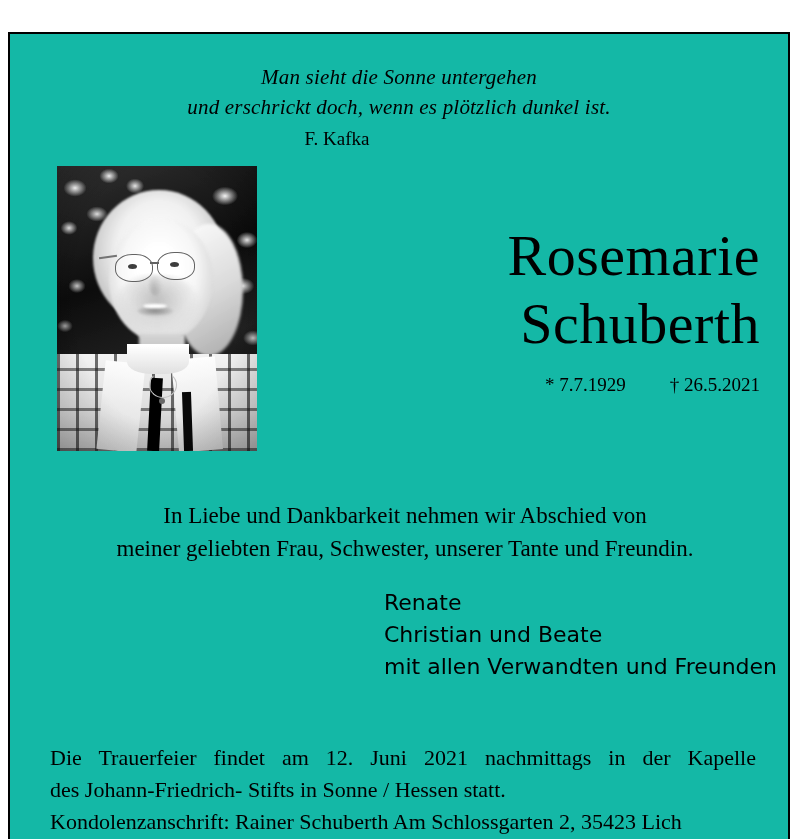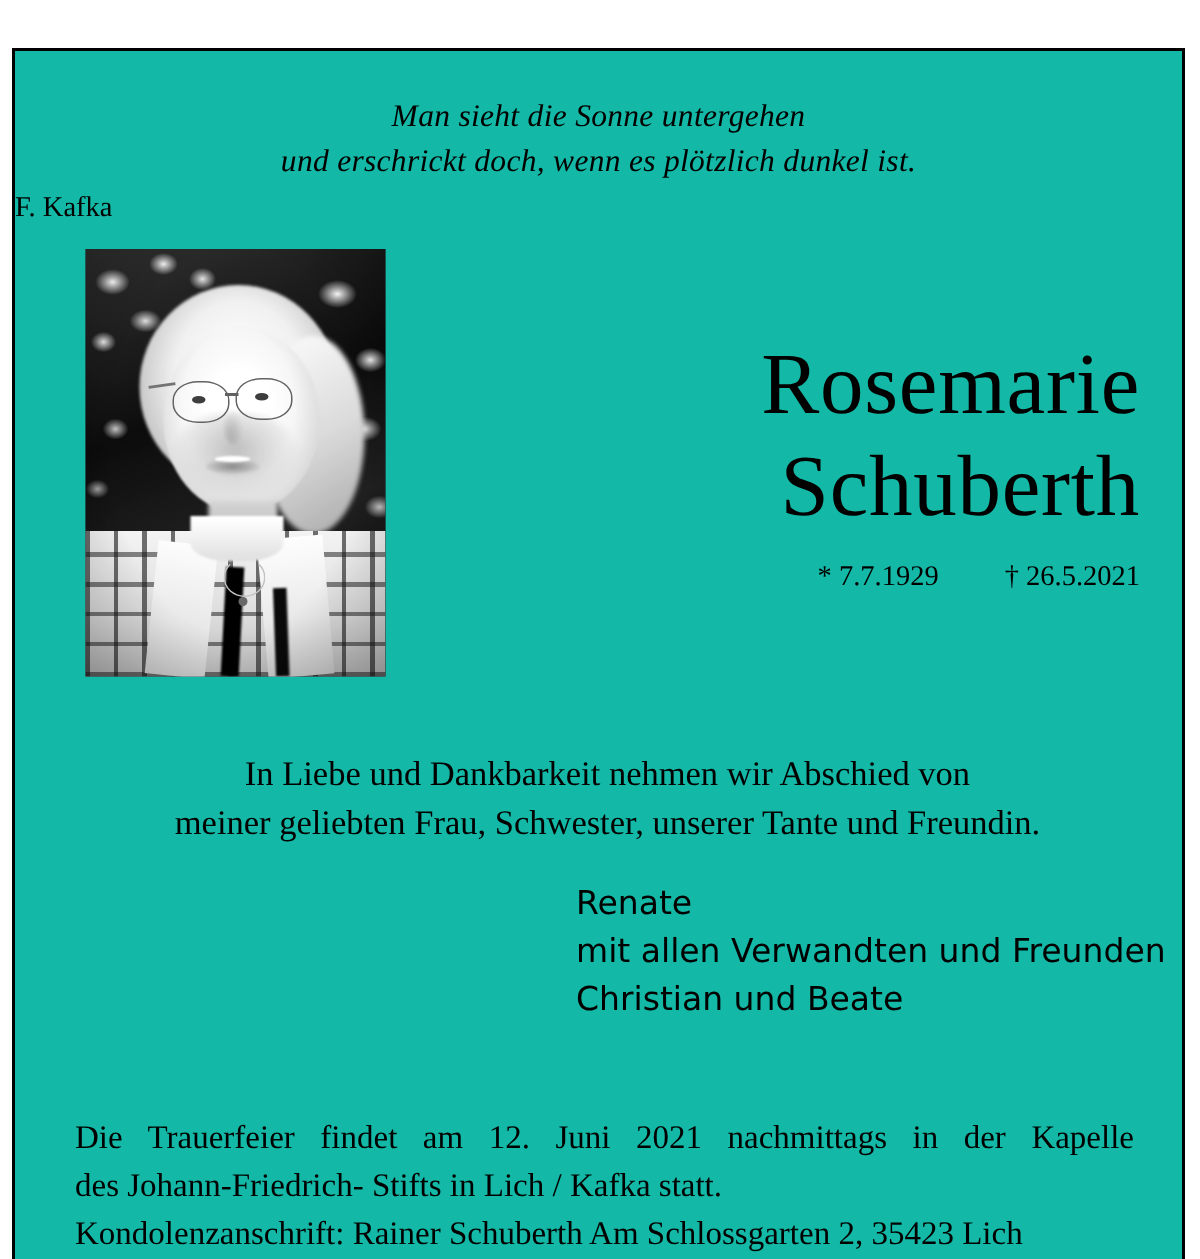--- a/index.html
+++ b/index.html
@@ -40,21 +40,21 @@
     font-size: 21px;
     line-height: 30px;
     letter-spacing: 0.2px;
     white-space: nowrap;
   }
   .attribution {
     position: absolute;
     top: 92px;
     left: 0;
     width: 654px;
-    text-align: left;
+    text-align: center;
     font-size: 19px;
     line-height: 26px;
   }
 
   
   .portrait {
     position: absolute;
     left: 47px;
     top: 132px;
     width: 200px;
@@ -338,23 +338,23 @@
     </div>
   </div>
 
   <div class="farewell">
     <div class="farewell-line">In Liebe und Dankbarkeit nehmen wir Abschied von</div>
     <div class="farewell-line">meiner geliebten Frau, Schwester, unserer Tante und Freundin.</div>
   </div>
 
   <div class="survivors">
     <div class="survivor-line">Renate</div>
+    <div class="survivor-line">Christian und Beate</div>
     <div class="survivor-line">mit allen Verwandten und Freunden</div>
-    <div class="survivor-line">Christian und Beate</div>
   </div>
 
   <div class="footer">
     <div class="footer-line justify">Die Trauerfeier findet am 12. Juni 2021 nachmittags in der Kapelle</div>
-    <div class="footer-line">des Johann-Friedrich- Stifts in Lich / Kafka statt.</div>
+    <div class="footer-line">des Johann-Friedrich- Stifts in Sonne / Hessen statt.</div>
     <div class="footer-line">Kondolenzanschrift: Rainer Schuberth Am Schlossgarten 2, 35423 Lich</div>
   </div>
 
 </div>
 
 </body></html>

